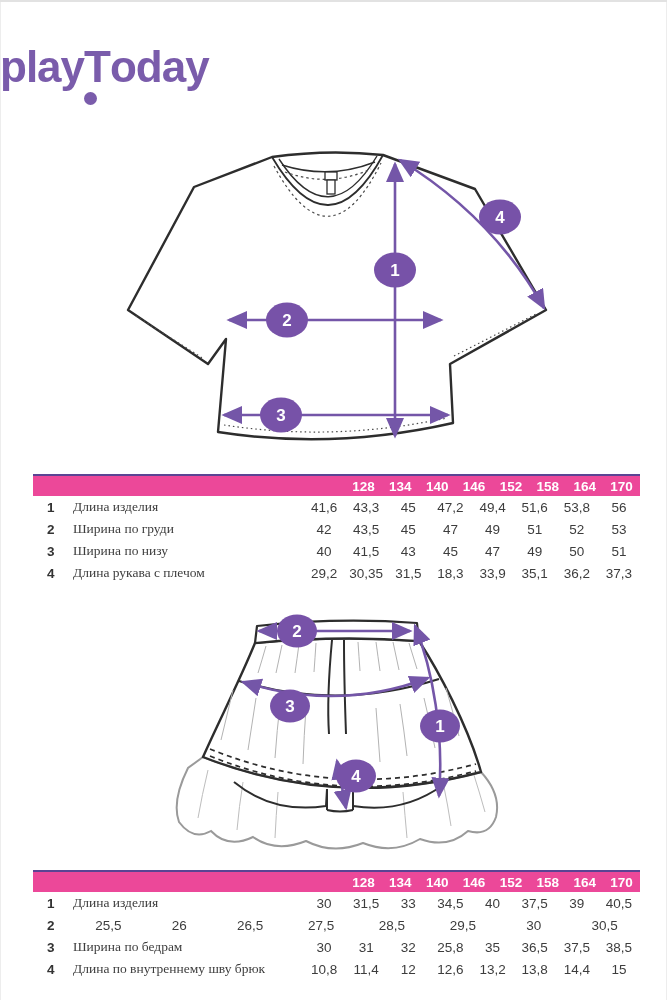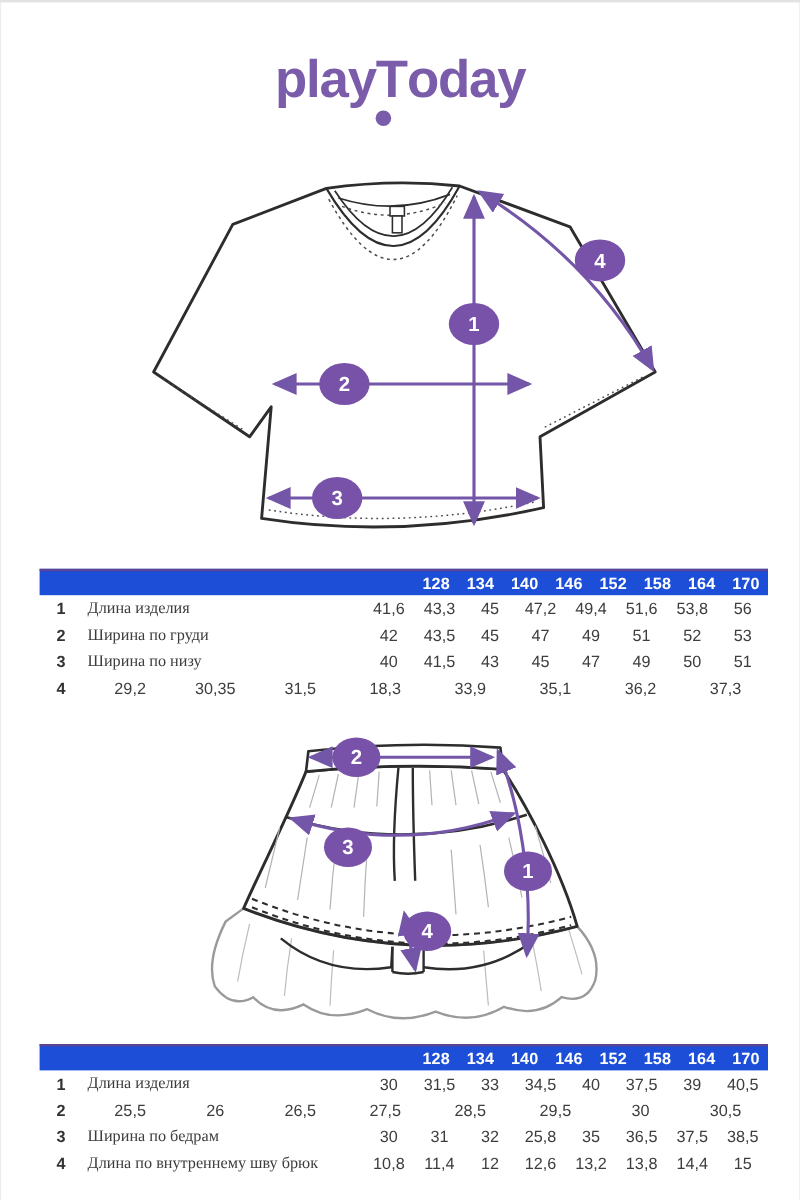--- a/index.html
+++ b/index.html
@@ -3,35 +3,35 @@
 <meta charset="utf-8">
 <style>
   html,body{margin:0;padding:0;background:#fff;}
   .page{
     position:relative;width:667px;height:1000px;background:#ffffff;overflow:hidden;
     font-family:"Liberation Sans", sans-serif;color:#3d3d3d;
     border-top:2px solid #e2e2e2;box-sizing:border-box;
     box-shadow:inset 1px 0 0 #ededed, inset -1px 0 0 #ededed;
   }
   
-  .logo{position:absolute;top:40px;left:0;width:100%;text-align:center;
+  .logo{position:absolute;top:40px;left:0;width:100%;text-align:left;
         font-size:44px;font-weight:bold;color:#7a5cab;letter-spacing:-1px;}
   .logo-t{position:relative;display:inline-block;}
   .logo-dot{position:absolute;left:0px;bottom:-13px;width:13px;height:13px;
             border-radius:50%;background:#7a5cab;}
   
   .diagram{position:absolute;}
   #tshirt-svg{left:98px;top:130px;}
   #skirt-svg{left:148px;top:608px;}
   .badge-num{font-family:"Liberation Sans",sans-serif;font-size:17px;font-weight:bold;fill:#ffffff;text-anchor:middle;}
   
   .size-table{position:absolute;left:33px;width:607px;}
   #table-0{top:472px;}
   #table-1{top:868px;}
-  .thead{display:flex;height:20px;background:#1d4ed8;border-top:2px solid #5b4493;
+  .thead{display:flex;height:20px;background:#ec4899;border-top:2px solid #5b4493;
          align-items:center;color:#fff;font-weight:bold;font-size:13.5px;padding-left:42px;}
   .hspacer{width:270px;flex:none;}
   .hcell{flex:1;text-align:center;}
   .trow{display:flex;height:22px;align-items:center;font-size:13.5px;}
   .cnum{width:26px;padding-left:14px;flex:none;font-weight:bold;color:#333;}
   .clabel{width:230px;flex:none;color:#3d3d3d;font-family:Liberation Serif, serif;}
   .cval{flex:1;text-align:center;color:#3d3d3d;}
 </style>
 </head>
 <body>
@@ -218,20 +218,21 @@
         <div class="cval">41,5</div>
         <div class="cval">43</div>
         <div class="cval">45</div>
         <div class="cval">47</div>
         <div class="cval">49</div>
         <div class="cval">50</div>
         <div class="cval">51</div>
       </div>
       <div class="trow">
         <div class="cnum">4</div>
+        <div class="clabel">Длина рукава с плечом</div>
         <div class="cval">29,2</div>
         <div class="cval">30,35</div>
         <div class="cval">31,5</div>
         <div class="cval">18,3</div>
         <div class="cval">33,9</div>
         <div class="cval">35,1</div>
         <div class="cval">36,2</div>
         <div class="cval">37,3</div>
       </div>
     </div>

